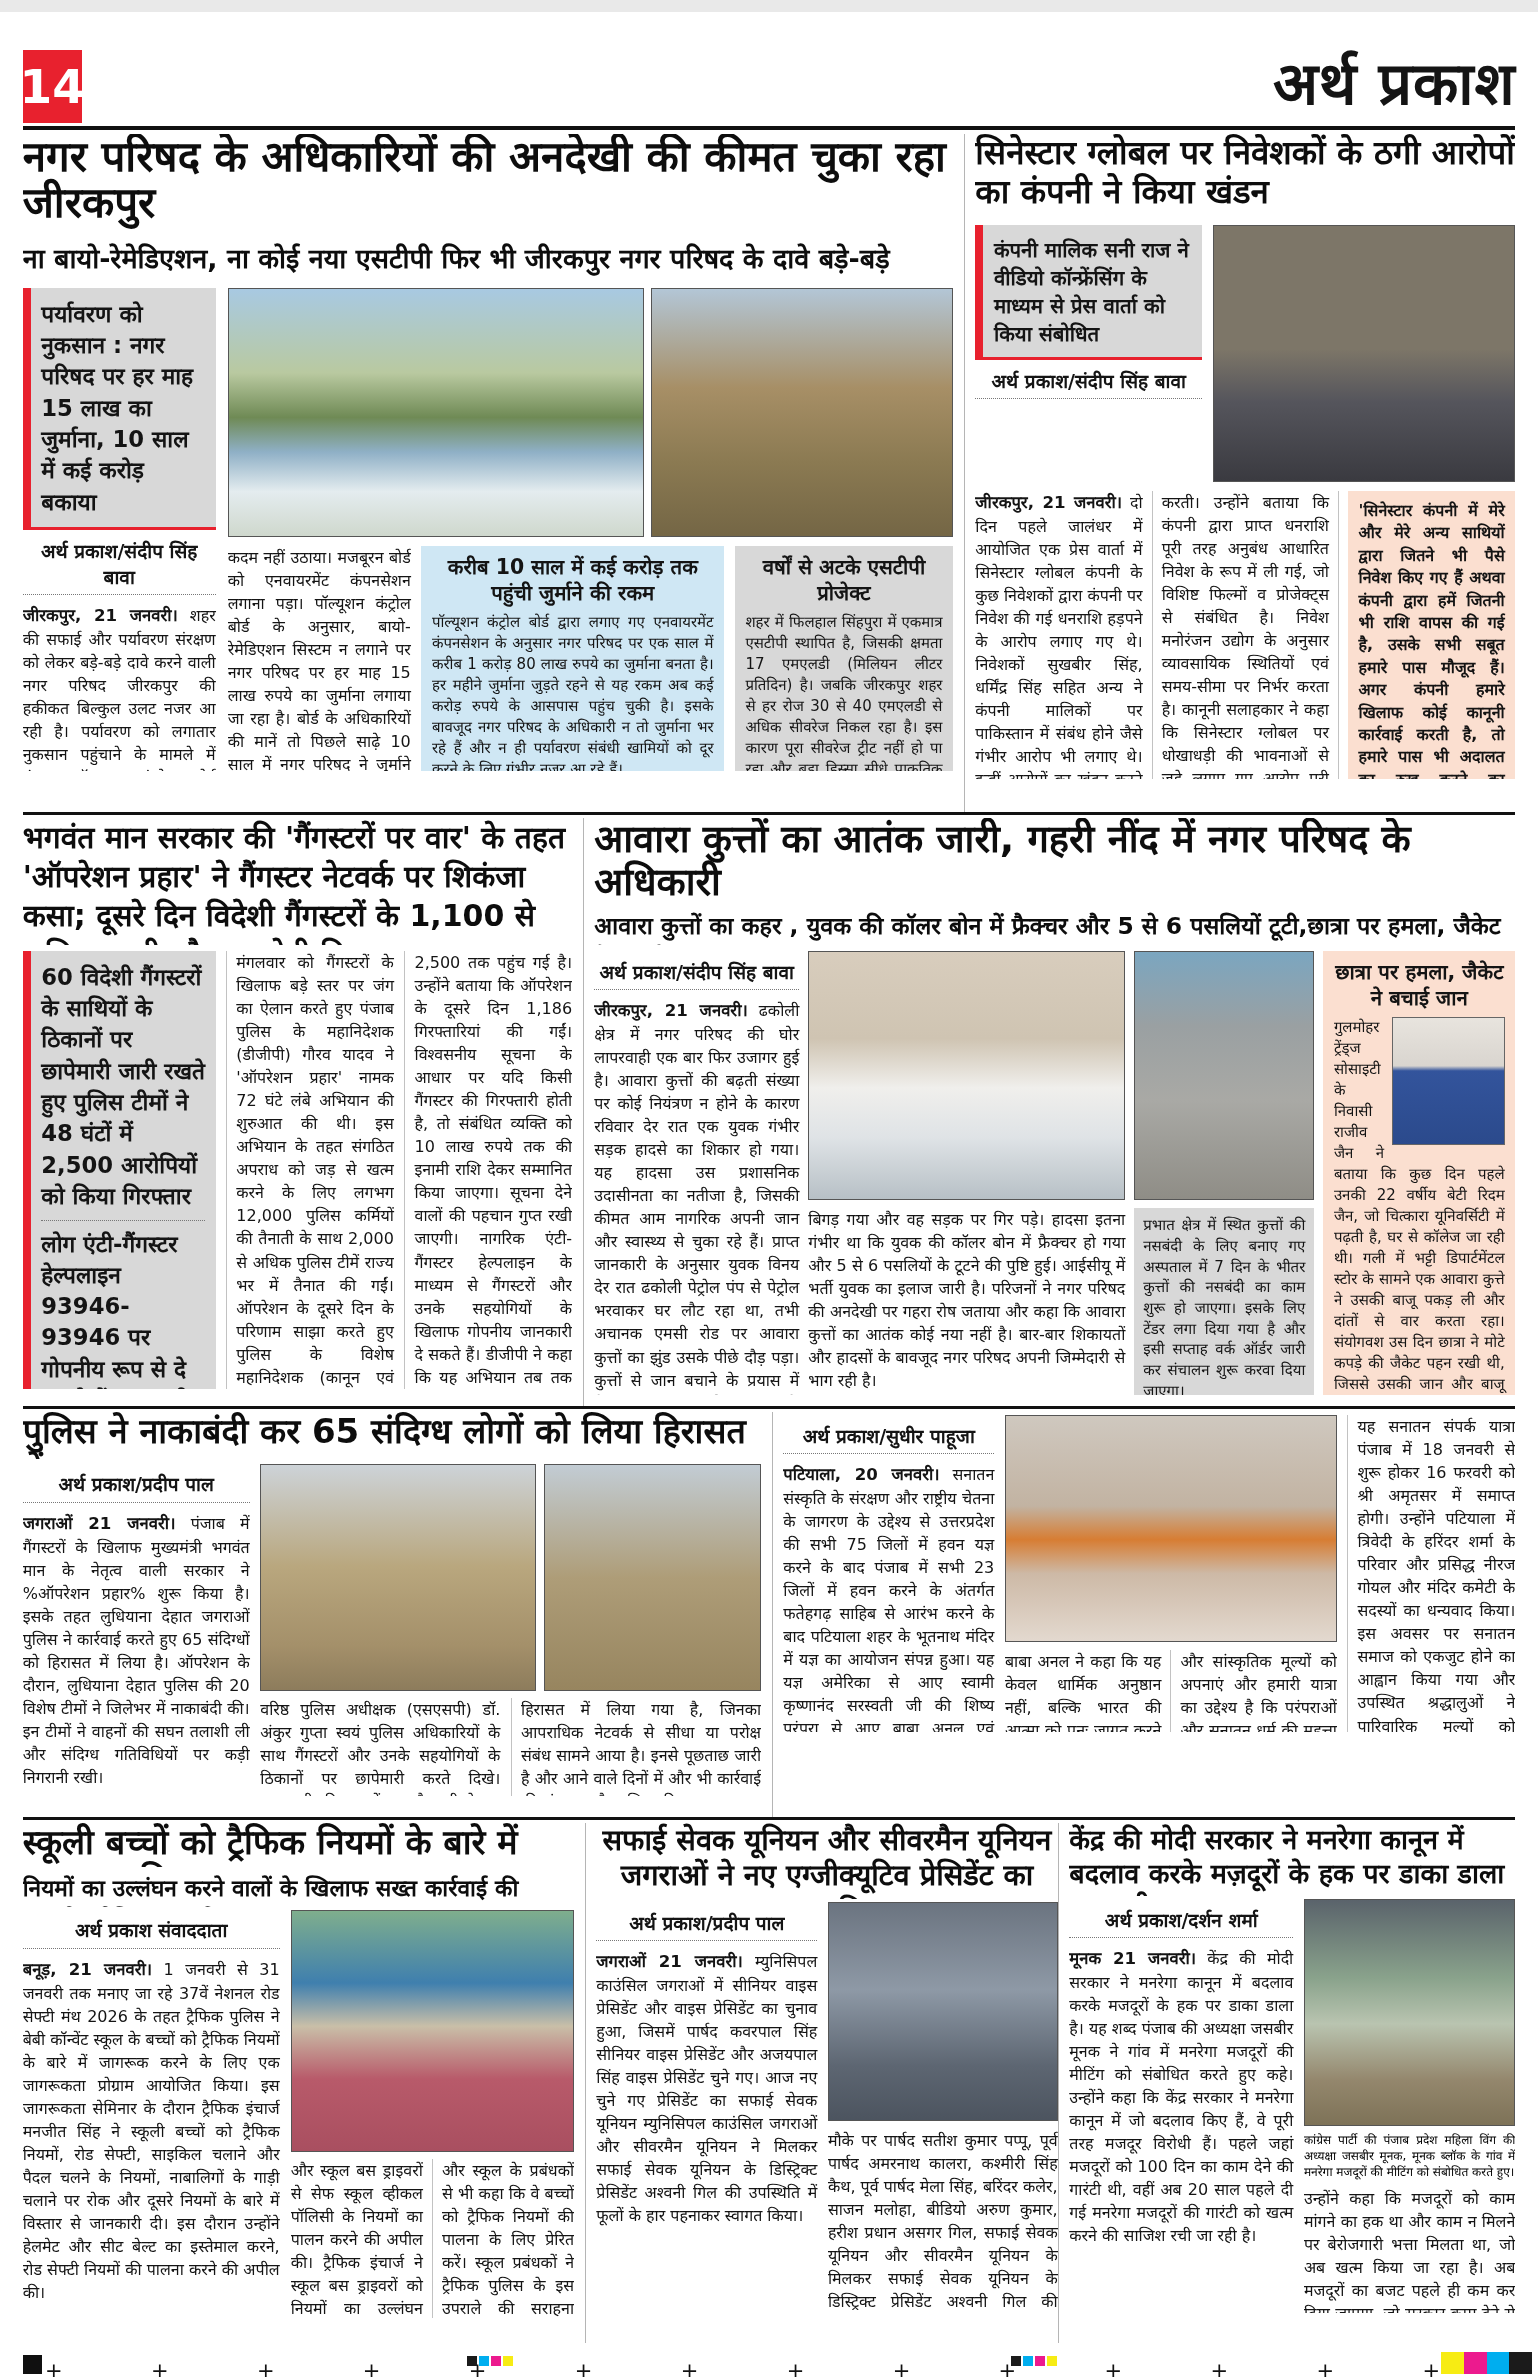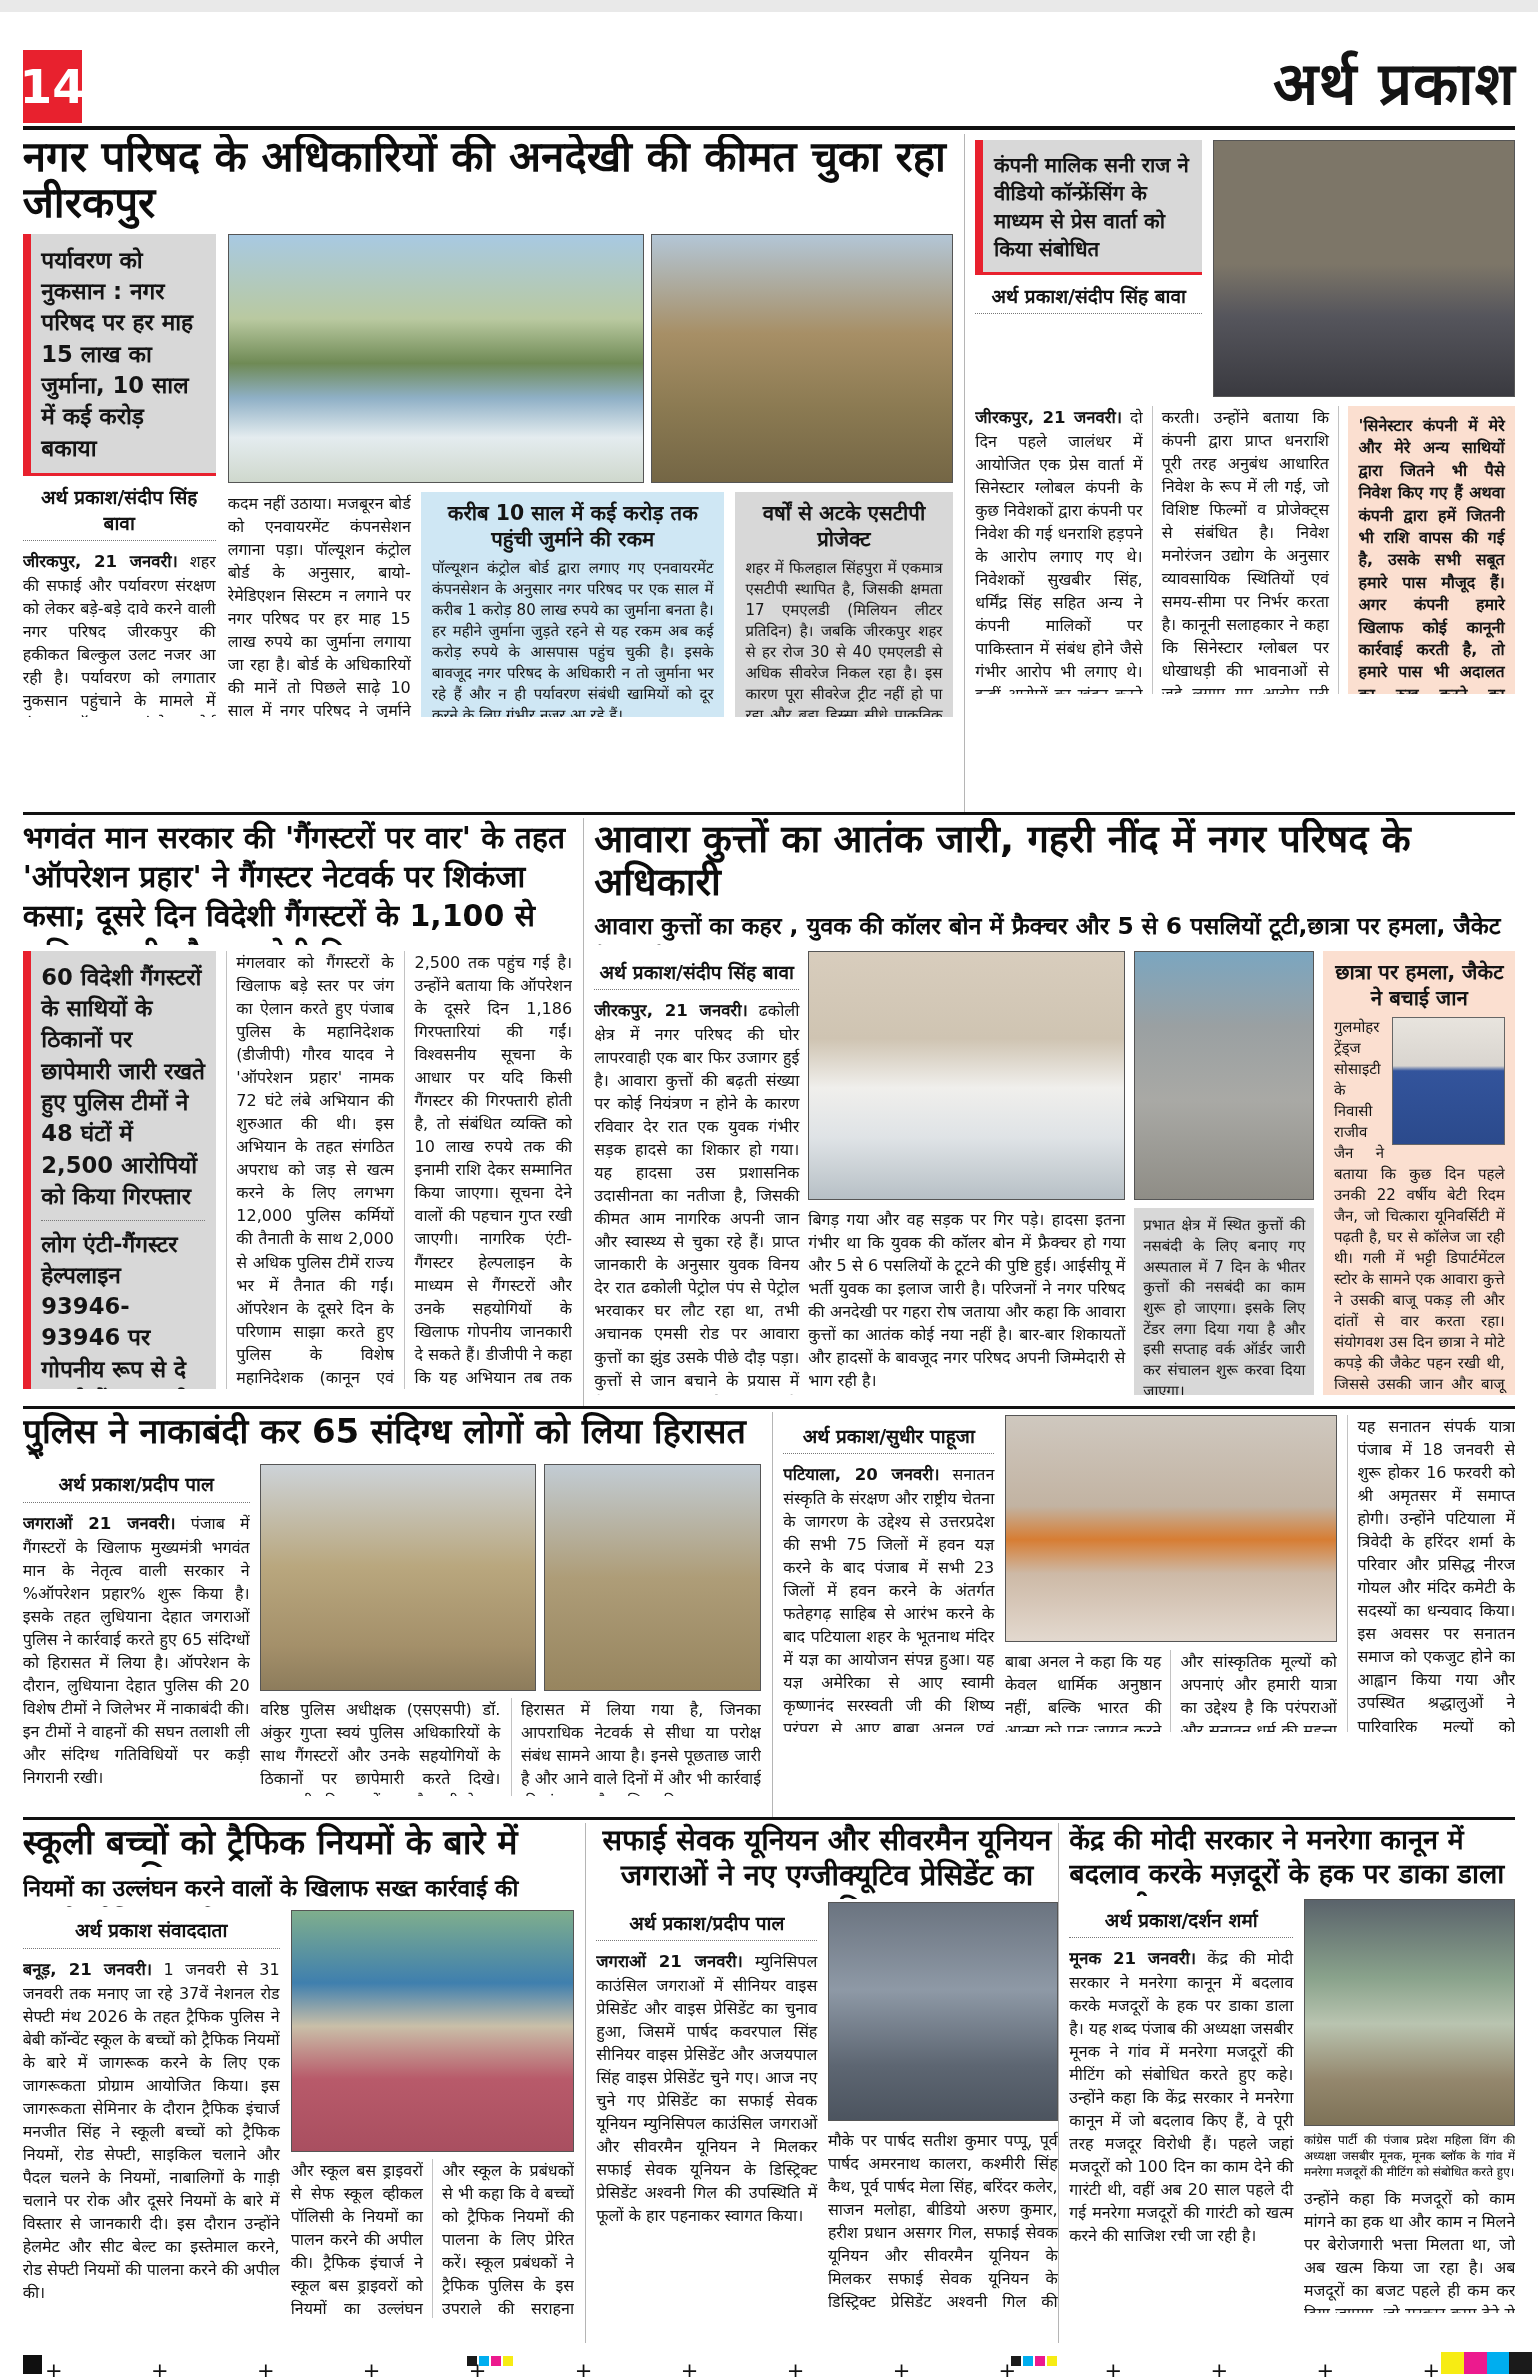--- a/index.html
+++ b/index.html
@@ -171,20 +171,21 @@
   <header class="hd">
     <div class="pageno">14</div>
     <div class="brand">अर्थ प्रकाश</div>
   </header>
   <div class="rule-thick"></div>
 
   <section class="sec1">
 
     <article class="art-zirakpur">
       <h1 class="headline">नगर परिषद के अधिकारियों की अनदेखी की कीमत चुका रहा जीरकपुर</h1>
+      <h2 class="subhead">ना बायो-रेमेडिएशन, ना कोई नया एसटीपी फिर भी जीरकपुर नगर परिषद के दावे बड़े-बड़े</h2>
       <div class="z-row">
         <div class="z-colA">
           <div class="kicker">पर्यावरण को नुकसान : नगर परिषद पर हर माह 15 लाख का जुर्माना, 10 साल में कई करोड़ बकाया</div>
           <div class="byline">अर्थ प्रकाश/संदीप सिंह बावा</div>
           <div class="dotrule"></div>
           <p class="body"><b>जीरकपुर, 21 जनवरी।</b> <span>शहर की सफाई और पर्यावरण संरक्षण को लेकर बड़े-बड़े दावे करने वाली नगर परिषद जीरकपुर की हकीकत बिल्कुल उलट नजर आ रही है। पर्यावरण को लगातार नुकसान पहुंचाने के मामले में पंजाब पॉल्यूशन कंट्रोल बोर्ड जीरकपुर नगर परिषद पर करीब 10 वर्षों से लगातार जुर्माना लगा रहा है, लेकिन नगर परिषद ने अब तक यह राशि जमा नहीं करवाई है। शहर का सीवरेज बिना ट्रीटमेंट सीधे चो में डाला जा रहा है। बोर्ड की बार-बार चेतावनी दिए जाने के बावजूद नगर परिषद के अधिकारियों ने कोई ठोस</span></p>
         </div>
         <div class="z-rest">
           <div class="z-photos">
             <div class="photo z-ph1"></div>
@@ -207,20 +208,21 @@
                 <p>शहर में फिलहाल सिंहपुरा में एकमात्र एसटीपी स्थापित है, जिसकी क्षमता 17 एमएलडी (मिलियन लीटर प्रतिदिन) है। जबकि जीरकपुर शहर से हर रोज 30 से 40 एमएलडी से अधिक सीवरेज निकल रहा है। इस कारण पूरा सीवरेज ट्रीट नहीं हो पा रहा और बड़ा हिस्सा सीधे प्राकृतिक जल स्रोतों में पहुंच रहा है। पिछले कई वर्षों से नए एसटीपी लगाने की बातें होती रहीं, लेकिन अभी तक कोई ठोस प्रगति नहीं हुई।</p>
               </div>
 
             </div>
           </div>
         </div>
       </div>
     </article>
 
     <article class="art-sinestar">
+      <h1 class="headline">सिनेस्टार ग्लोबल पर निवेशकों के ठगी आरोपों का कंपनी ने किया खंडन</h1>
       <div class="s-row1">
         <div class="s-left">
           <div class="kicker">कंपनी मालिक सनी राज ने वीडियो कॉन्फ्रेंसिंग के माध्यम से प्रेस वार्ता को किया संबोधित</div>
           <div class="byline">अर्थ प्रकाश/संदीप सिंह बावा</div>
           <div class="dotrule"></div>
         </div>
         <div class="photo s-photo">
           <div class="s-figures"></div>
         </div>
       </div>

